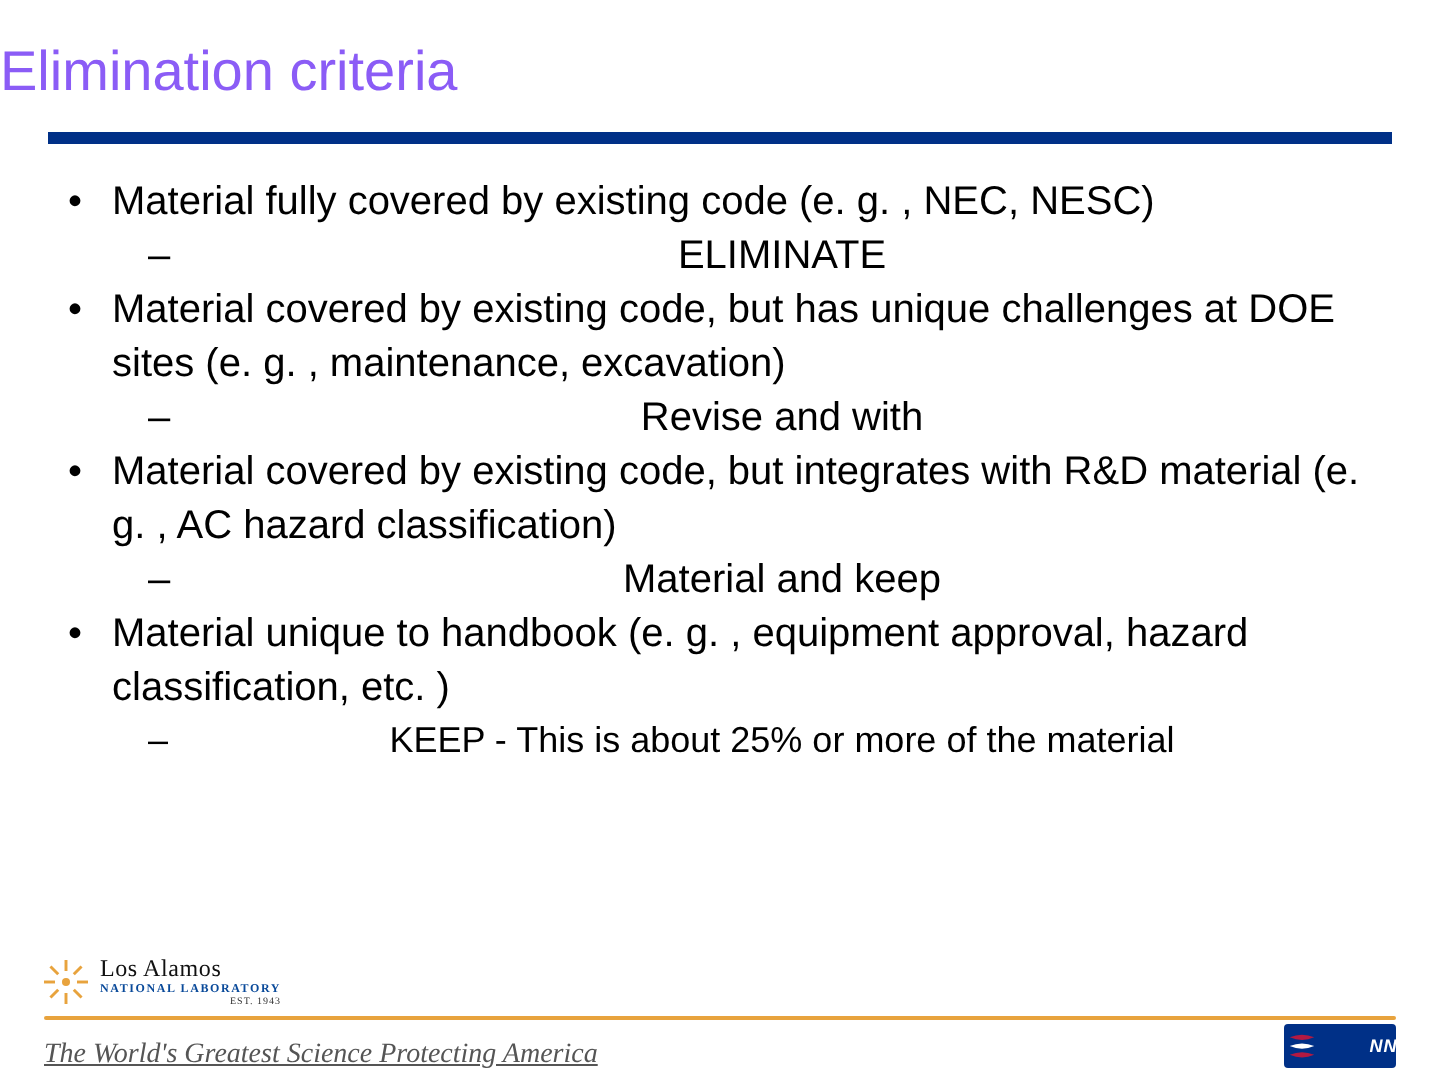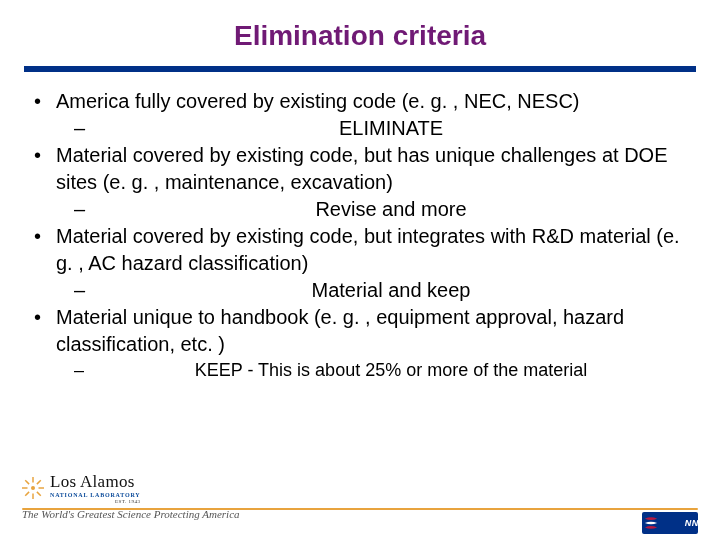--- a/index.html
+++ b/index.html
@@ -5,24 +5,24 @@
     * { margin: 0; padding: 0; box-sizing: border-box; }
     body {
       width: 720px;
       height: 540px;
       background: #fff;
       font-family: Arial, Helvetica, sans-serif;
       position: relative;
       overflow: hidden;
     }
     .title {
-      text-align: center;
-      color: #701a75;
+      text-align: left;
+      color: #8b5cf6;
       font-size: 28px;
-      font-weight: bold;
+      font-weight: normal;
       padding-top: 20px;
       padding-bottom: 14px;
     }
     .divider {
       height: 6px;
       background: #003087;
       margin: 0 24px 16px 24px;
     }
     .content {
       padding: 0 34px;
@@ -71,21 +71,21 @@
       gap: 6px;
     }
     .lanl-burst {
       width: 22px; height: 22px;
       color: #e8a33d;
     }
     .lanl-text {
       font-family: Georgia, 'Times New Roman', serif;
     }
     .lanl-name {
-      font-size: 17px;
+      font-size: 12px;
       color: #111;
       letter-spacing: 0.3px;
     }
     .lanl-sub {
       font-size: 6px;
       letter-spacing: 0.8px;
       color: #0a4a9a;
       font-weight: bold;
     }
     .lanl-est {
@@ -100,25 +100,26 @@
       left: 22px;
       bottom: 30px;
       height: 2px;
       width: 676px;
       background: #e8a33d;
       border-radius: 1px;
     }
     .tagline {
       position: absolute;
       left: 22px;
-      bottom: 20px;
-      font-size: 11px;
+      bottom: 4px;
+      font-size: 14px;
       font-style: italic;
       color: #555;
       font-family: Georgia, 'Times New Roman', serif;
+      text-decoration: underline;
     }
     .nnsa {
       position: absolute;
       right: 22px;
       bottom: 6px;
       width: 56px;
       height: 22px;
       background: #003087;
       border-radius: 2px;
       display: flex;
@@ -144,34 +145,34 @@
   </style>
 </head>
 <body>
 
 <div class="title">Elimination criteria</div>
 <div class="divider"></div>
 
 <div class="content">
   <div class="bullet">
     <div class="marker">•</div>
-    <div class="text">America fully covered by existing code (e. g. , NEC, NESC)</div>
+    <div class="text">Material fully covered by existing code (e. g. , NEC, NESC)</div>
   </div>
   <div class="sub">
     <div class="marker">–</div>
     <div class="text">ELIMINATE</div>
   </div>
 
   <div class="bullet">
     <div class="marker">•</div>
     <div class="text">Material covered by existing code, but has unique challenges at DOE sites (e. g. , maintenance, excavation)</div>
   </div>
   <div class="sub">
     <div class="marker">–</div>
-    <div class="text">Revise and more</div>
+    <div class="text">Revise and with</div>
   </div>
 
   <div class="bullet">
     <div class="marker">•</div>
     <div class="text">Material covered by existing code, but integrates with R&amp;D material (e. g. , AC hazard classification)</div>
   </div>
   <div class="sub">
     <div class="marker">–</div>
     <div class="text">Material and keep</div>
   </div>

